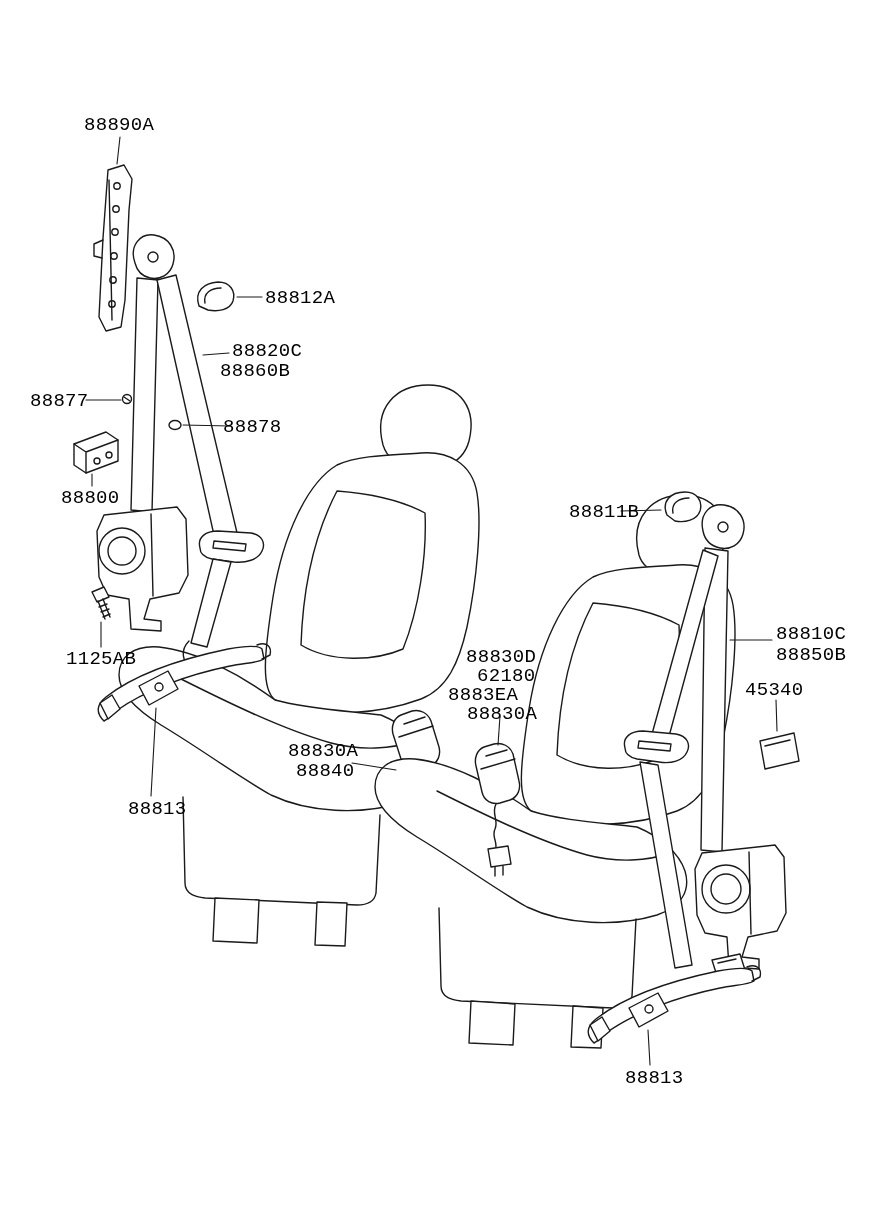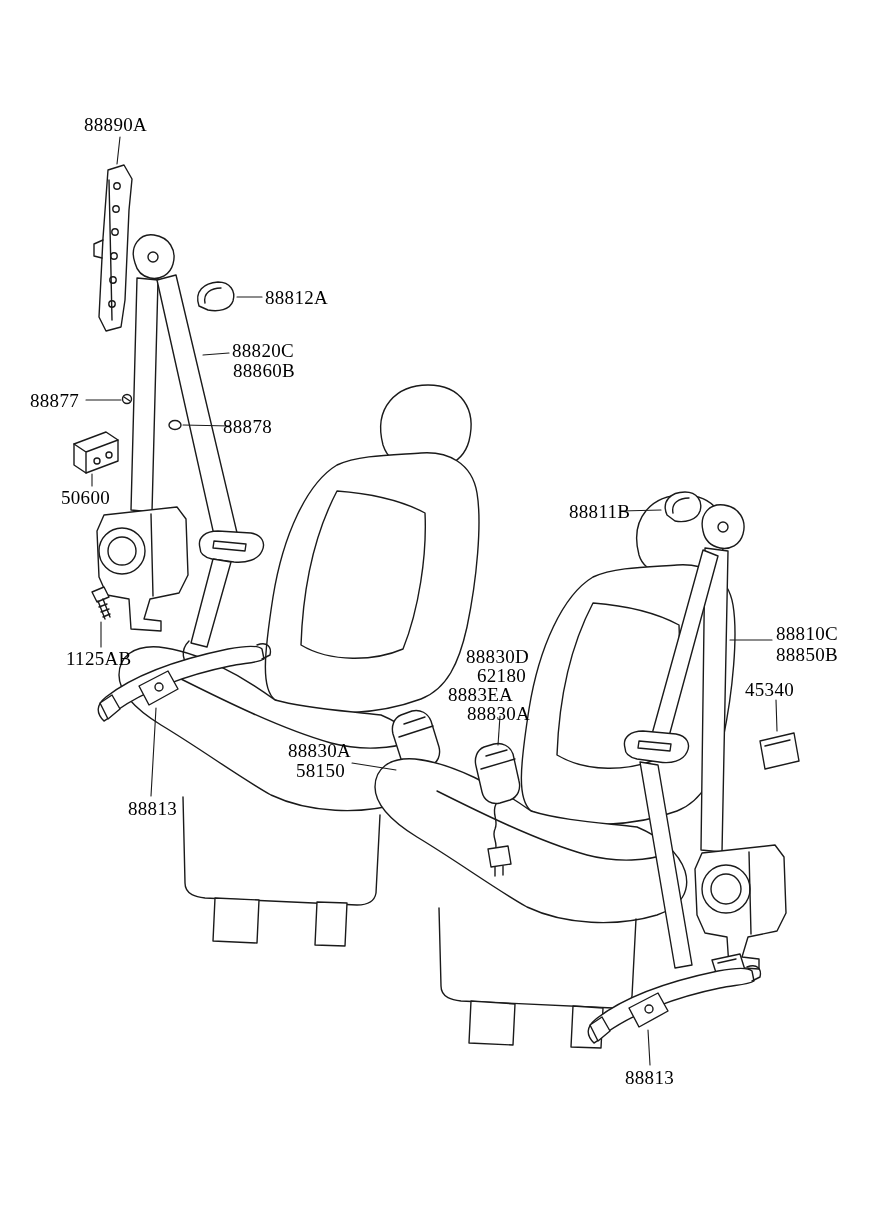--- a/index.html
+++ b/index.html
@@ -6,21 +6,21 @@
     margin: 0;
     padding: 0;
     background: #ffffff;
   }
   .diagram-canvas {
     position: relative;
     width: 886px;
     height: 1211px;
     background: #ffffff;
     overflow: hidden;
-    font-family: Liberation Serif, serif;
+    font-family: Liberation Mono, monospace;
   }
   .diagram-canvas svg {
     position: absolute;
     left: 0;
     top: 0;
   }
   .lbl {
     position: absolute;
     font-size: 19px;
     line-height: 20px;
@@ -181,28 +181,28 @@
         <path d="M 772 640 L 730 640"></path>
         <path d="M 776 700 L 777 731"></path>
         <path d="M 650 1065 L 648 1030"></path>
       </g>
     </g>
   </svg>
 
   <span class="lbl" style="left:84px;top:115px">88890A</span>
   <span class="lbl" style="left:265px;top:288px">88812A</span>
   <span class="lbl" style="left:232px;top:341px">88820C</span>
-  <span class="lbl" style="left:233px;top:361px">88860B</span>
+  <span class="lbl" style="left:220px;top:361px">88860B</span>
   <span class="lbl" style="left:30px;top:391px">88877</span>
   <span class="lbl" style="left:223px;top:417px">88878</span>
-  <span class="lbl" style="left:61px;top:488px">50600</span>
+  <span class="lbl" style="left:61px;top:488px">88800</span>
   <span class="lbl" style="left:66px;top:649px">1125AB</span>
   <span class="lbl" style="left:128px;top:799px">88813</span>
   <span class="lbl" style="left:288px;top:741px">88830A</span>
-  <span class="lbl" style="left:296px;top:761px">58150</span>
+  <span class="lbl" style="left:296px;top:761px">88840</span>
   <span class="lbl" style="left:466px;top:647px">88830D</span>
   <span class="lbl" style="left:477px;top:666px">62180</span>
   <span class="lbl" style="left:448px;top:685px">8883EA</span>
   <span class="lbl" style="left:467px;top:704px">88830A</span>
   <span class="lbl" style="left:569px;top:502px">88811B</span>
   <span class="lbl" style="left:776px;top:624px">88810C</span>
   <span class="lbl" style="left:776px;top:645px">88850B</span>
   <span class="lbl" style="left:745px;top:680px">45340</span>
   <span class="lbl" style="left:625px;top:1068px">88813</span>
 

